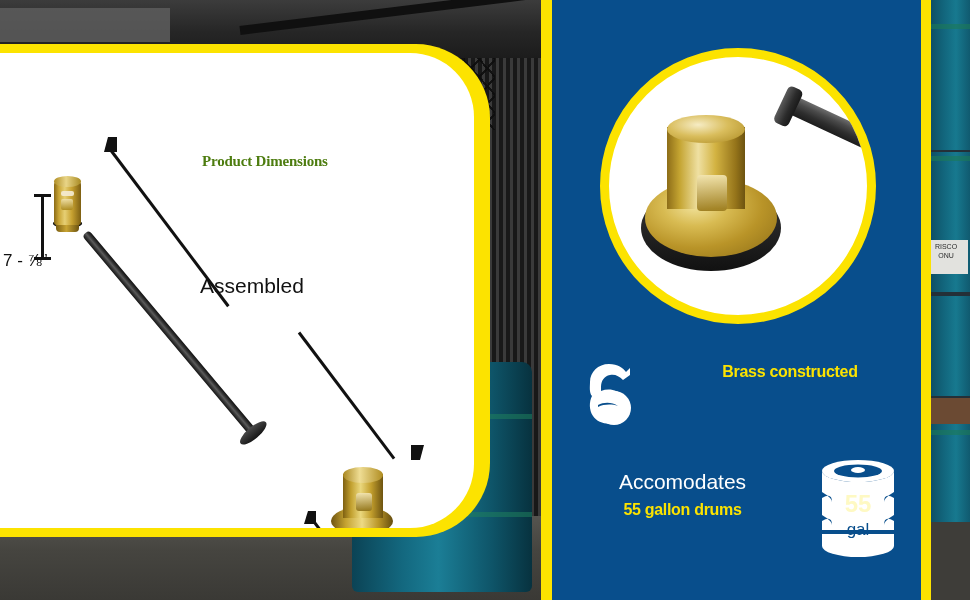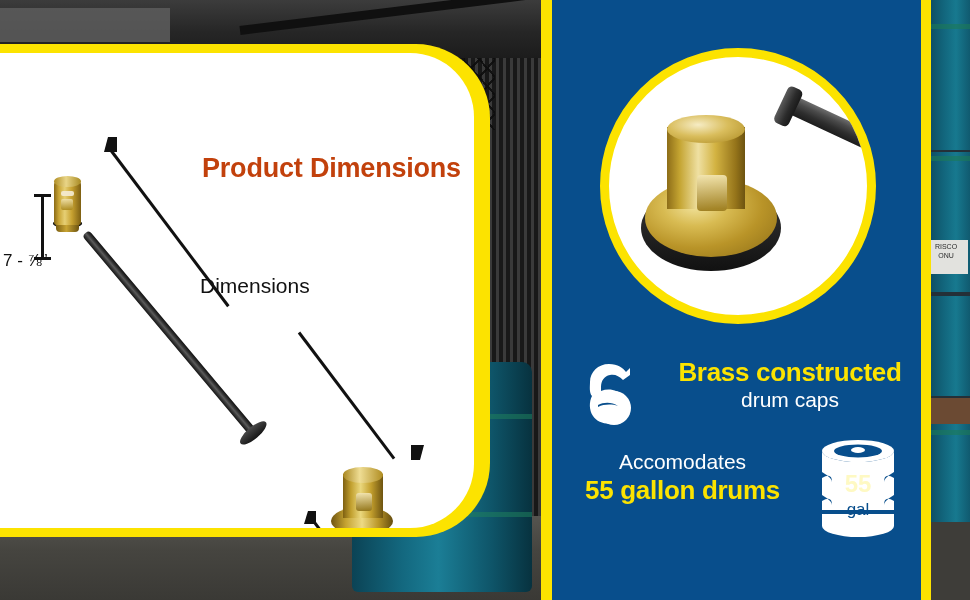--- a/index.html
+++ b/index.html
@@ -51,22 +51,22 @@
     border-radius:0 74px 74px 0;
   }
   .card{
     position:absolute;left:-14px;top:53px;width:488px;height:475px;
     background:#ffffff;
     border-radius:0 64px 64px 0;
     overflow:hidden;
   }
   .card-title{
     position:absolute;left:216px;top:100px;
-    font-size:27px;font-weight:bold;color:#c2410c;
-    letter-spacing:-.2px;white-space:nowrap;
+    font-size:15px;font-weight:bold;color:#4d7c0f;
+    letter-spacing:-.2px;white-space:nowrap;font-family:Liberation Serif, serif;
   }
 
   
   .cap-small{position:absolute;left:66px;top:120px;width:32px;height:62px;}
   .cs-body{position:absolute;left:2px;top:8px;width:27px;height:44px;border-radius:4px 4px 3px 3px;
     background:linear-gradient(90deg,#8a6a16 0%,#c9a535 18%,#e6cf74 40%,#c7a130 66%,#7d5f12 100%);}
   .cs-top{position:absolute;left:2px;top:3px;width:27px;height:11px;border-radius:50%;
     background:linear-gradient(90deg,#b08e24,#e9d587 45%,#a88a22);}
   .cs-slot{position:absolute;left:9px;top:18px;width:13px;height:5px;border-radius:2px;background:#f4ead0;opacity:.92;}
   .cs-notch{position:absolute;left:9px;top:26px;width:12px;height:11px;border-radius:2px;
@@ -135,21 +135,21 @@
   .pc-notch{position:absolute;left:88px;top:118px;width:30px;height:36px;border-radius:4px;
     background:linear-gradient(180deg,#f3e6b2,#9a7a1b);opacity:.92;}
   .pc-rod{position:absolute;left:178px;top:36px;width:130px;height:19px;border-radius:4px;
     background:linear-gradient(180deg,#6d6d6d 0%,#4a4a4a 30%,#2e2e2e 65%,#1d1d1d 100%);
     transform:rotate(25deg);transform-origin:left center;}
   .pc-rodcap{position:absolute;left:172px;top:26px;width:16px;height:40px;border-radius:5px;
     background:linear-gradient(90deg,#5b5b5b,#2b2b2b 60%,#1a1a1a);
     transform:rotate(25deg);transform-origin:left center;}
   .bicep{position:absolute;left:8px;top:6px;width:70px;height:70px;}
   .feat1-text{position:absolute;left:100px;top:6px;width:240px;text-align:center;}
-  .f-yellow{color:#FCE300;font-size:26px;font-weight:bold;line-height:28px;letter-spacing:-.3px;white-space:nowrap;}
+  .f-yellow{color:#FCE300;font-size:16px;font-weight:bold;line-height:28px;letter-spacing:-.3px;white-space:nowrap;}
   .f-white{color:#ffffff;font-size:21px;line-height:28px;white-space:nowrap;}
   .feat2-text{position:absolute;left:0px;top:12px;width:225px;text-align:center;}
   .drum-icon{position:absolute;left:242px;top:2px;width:92px;height:100px;}
   .di-num{position:absolute;left:0;top:32px;width:100%;text-align:center;
     font-size:24px;font-weight:bold;color:#fef9c3;}
   .di-gal{position:absolute;left:0;top:62px;width:100%;text-align:center;
     font-size:17px;font-weight:normal;color:#084E8C;}
 </style>
 </head>
 <body>
@@ -215,21 +215,21 @@
 
     <div class="rod">
       <div class="rod-foot"></div>
     </div>
 
     <div class="arrow-line" style="left:122px;top:92px;width:200px;transform:rotate(53deg);"></div>
     <div class="arr-head" style="left:118px;top:84px;
          border-left:4px solid transparent;border-right:9px solid #111;border-bottom:15px solid #111;"></div>
 
     <div class="assembled">
-      <div>Dimensions</div>
+      <div>Assembled</div>
     </div>
 
     <div class="arrow-line" style="left:313px;top:278px;width:158px;transform:rotate(53deg);"></div>
     <div class="arr-head" style="left:425px;top:392px;
          border-right:4px solid transparent;border-left:9px solid #111;border-top:15px solid #111;"></div>
 
     <div class="cap-big">
       <div class="cb-gasket"></div>
       <div class="cb-flange"></div>
       <div class="cb-body"></div>
@@ -264,25 +264,24 @@
           <path fill="#ffffff" d="M12 24 C12 14, 20 6, 31 6 C40 6, 45 10, 48 14 L52 10 L52 17 L45 22
                C41 18, 37 16, 32 17 C26 18, 23 23, 23 29 L23 33
                C31 30, 40 32, 45 38 C52 46, 50 58, 42 63 C33 68, 20 66, 15 58
                C11 52, 11 44, 14 38 C11 35, 12 28, 12 24 Z"></path>
           <circle fill="#ffffff" cx="36" cy="50" r="17"></circle>
           <path fill="#084E8C" d="M20 47 C26 44, 34 44, 40 48 C34 46, 26 46, 20 49 Z"></path>
         </svg>
       </div>
       <div class="feat1-text">
         <div class="f-yellow">Brass constructed</div>
-        <div class="f-white">drum caps</div>
       </div>
     </div>
 
-    <div style="position:absolute;left:18px;top:436px;width:340px;height:110px;">
+    <div style="position:absolute;left:18px;top:456px;width:340px;height:110px;">
       <div class="feat2-text">
         <div class="f-white">Accomodates</div>
         <div class="f-yellow">55 gallon drums</div>
       </div>
       <div class="drum-icon">
         <svg viewBox="0 0 92 100" width="92" height="100" aria-hidden="true">
           <ellipse cx="46" cy="13" rx="36" ry="11" fill="#ffffff"></ellipse>
           <ellipse cx="46" cy="13" rx="24" ry="6.5" fill="#084E8C"></ellipse>
           <ellipse cx="46" cy="12" rx="7" ry="3" fill="#ffffff"></ellipse>
           <path d="M10 13 L10 88 A36 11 0 0 0 82 88 L82 13 A36 11 0 0 1 10 13 Z" fill="#ffffff"></path>

